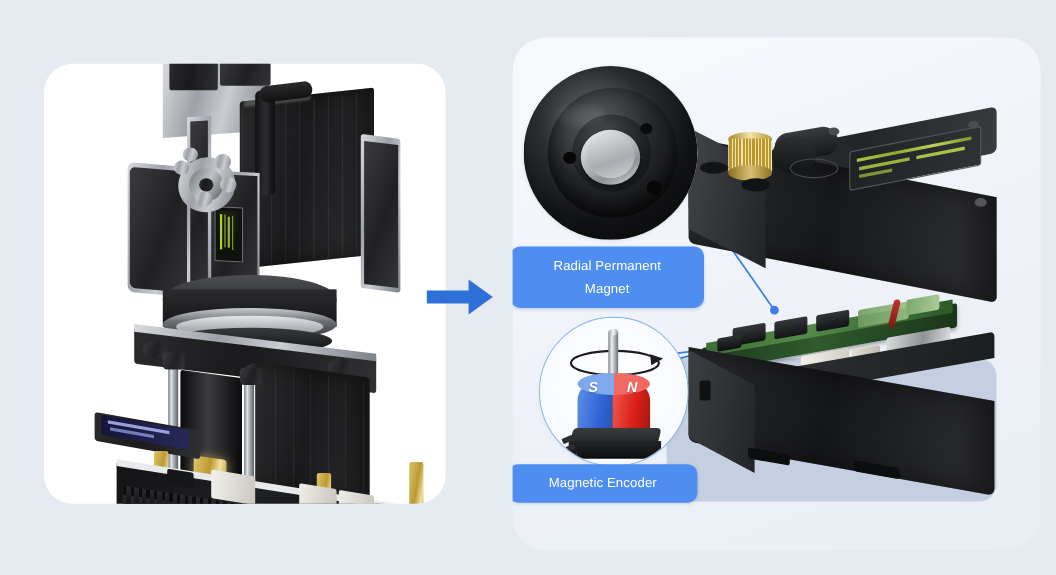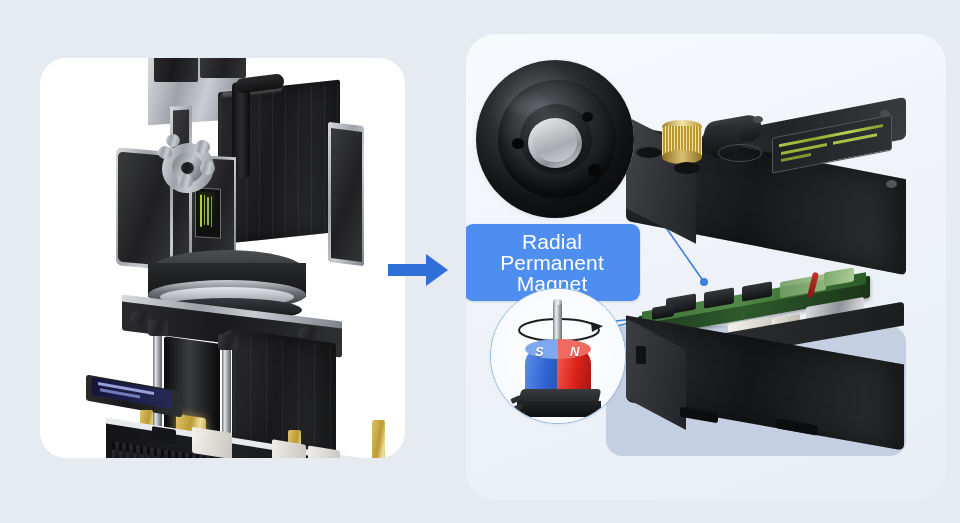--- a/index.html
+++ b/index.html
@@ -39,21 +39,21 @@
 
   .callout-circle{
     position:absolute;border-radius:50%;overflow:hidden;
     background:#ffffff;
   }
   .circle-photo{border:0;box-shadow:0 1px 4px rgba(40,70,120,.10);}
   .circle-ill{border:1.5px solid #8fb6e8;box-shadow:0 1px 3px rgba(40,70,120,.08);}
 
   .tag{
     position:absolute;background:#4d8ef0;color:#ffffff;
-    border-radius:9px;font-size:21px;line-height:21px;
+    border-radius:9px;font-size:12px;line-height:21px;
     text-align:center;padding:7px 12px;
     letter-spacing:.1px;white-space:pre-line;
     box-shadow:0 1px 3px rgba(40,80,150,.18);
   }
 
   .lead-svg{position:absolute;left:0;top:0;width:100%;height:100%;pointer-events:none;}
 
   
   .servo-shadow{
     position:absolute;background:#c4cfe1;border-radius:16px;
@@ -256,14 +256,15 @@
       <span style="position:absolute;left:44px;top:55px;color:#ffffff;font-size:13px;font-style:italic;font-weight:bold;text-shadow:0 1px 1px rgba(0,0,0,.35);">S</span>
       <span style="position:absolute;left:79px;top:55px;color:#ffffff;font-size:13px;font-style:italic;font-weight:bold;text-shadow:0 1px 1px rgba(0,0,0,.35);">N</span>
 
       <div style="position:absolute;left:28px;top:100px;width:80px;height:20px;background:linear-gradient(180deg,#3a3b3e,#1a1b1d);border-radius:4px 4px 0 0;transform:skewX(-14deg);"></div>
       <div style="position:absolute;left:26px;top:112px;width:84px;height:16px;background:linear-gradient(180deg,#232426,#0e0f11);border-radius:0 0 4px 4px;"></div>
       <div style="position:absolute;left:20px;top:108px;width:10px;height:5px;background:#2c2d30;border-radius:1px;transform:rotate(-24deg);"></div>
       <div style="position:absolute;left:22px;top:116px;width:10px;height:5px;background:#2c2d30;border-radius:1px;transform:rotate(-24deg);"></div>
       <div style="position:absolute;left:25px;top:124px;width:10px;height:5px;background:#2c2d30;border-radius:1px;transform:rotate(-24deg);"></div>
     </div>
 
+    <div class="tag" style="left:-4px;top:388px;width:148px;">Magnetic Encoder</div>
   </div>
 </div>
 
 </body></html>

